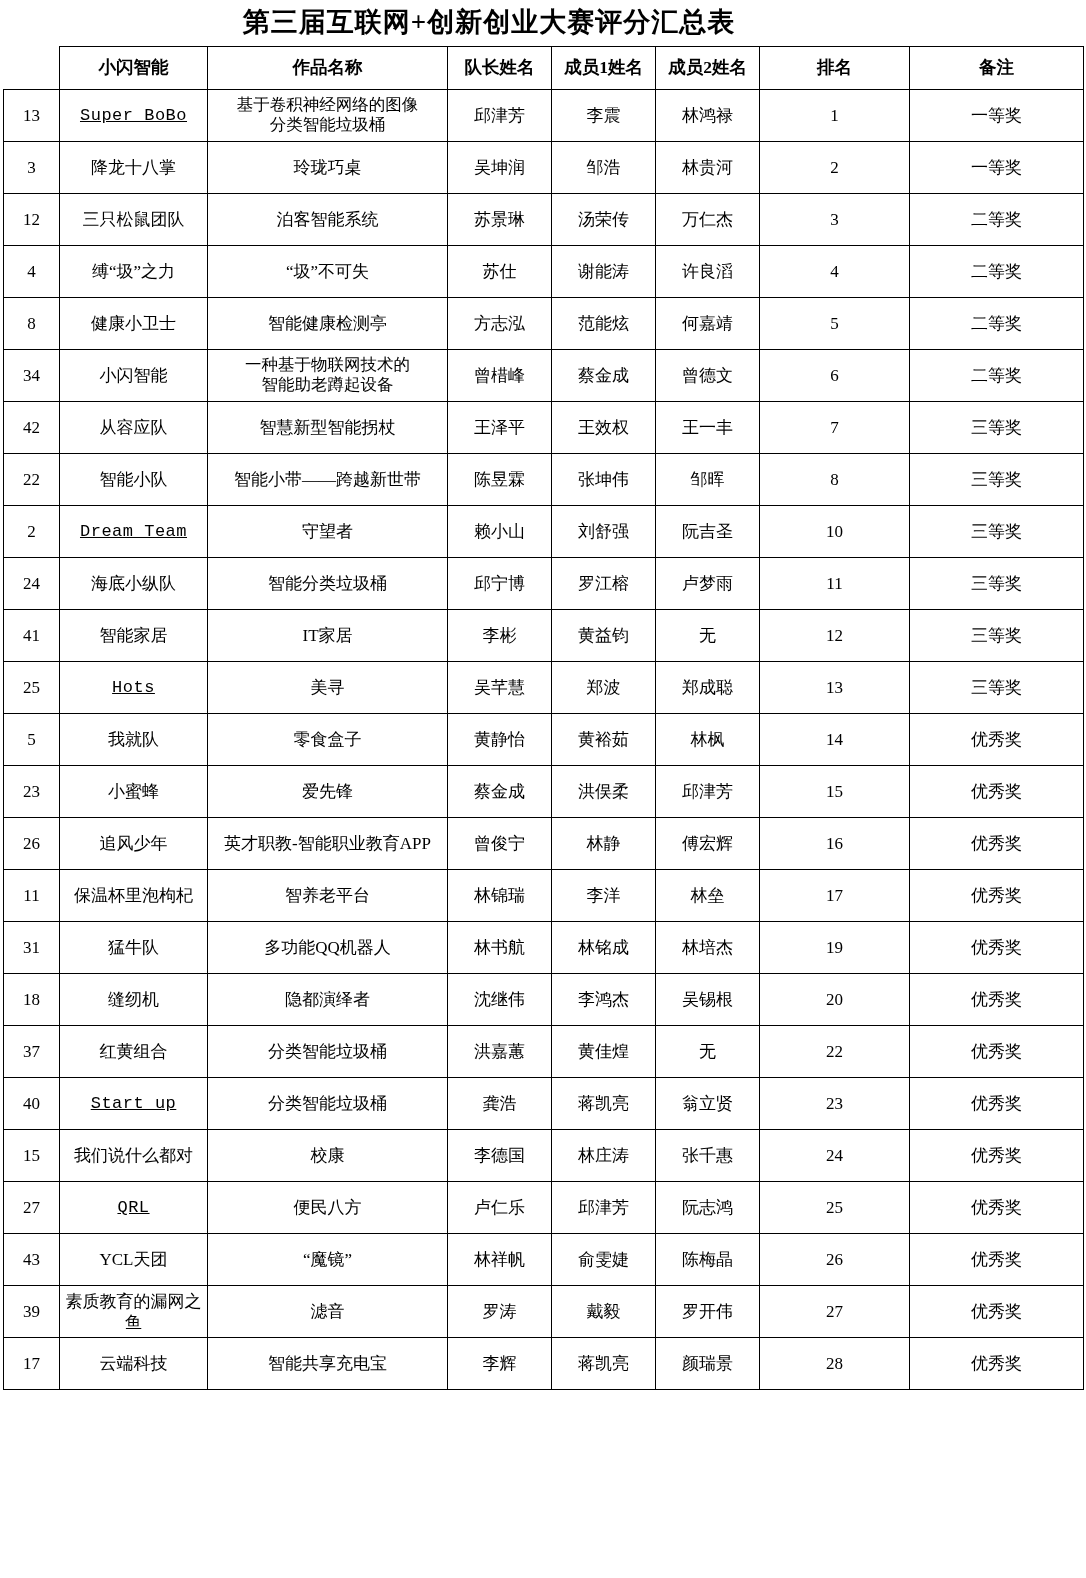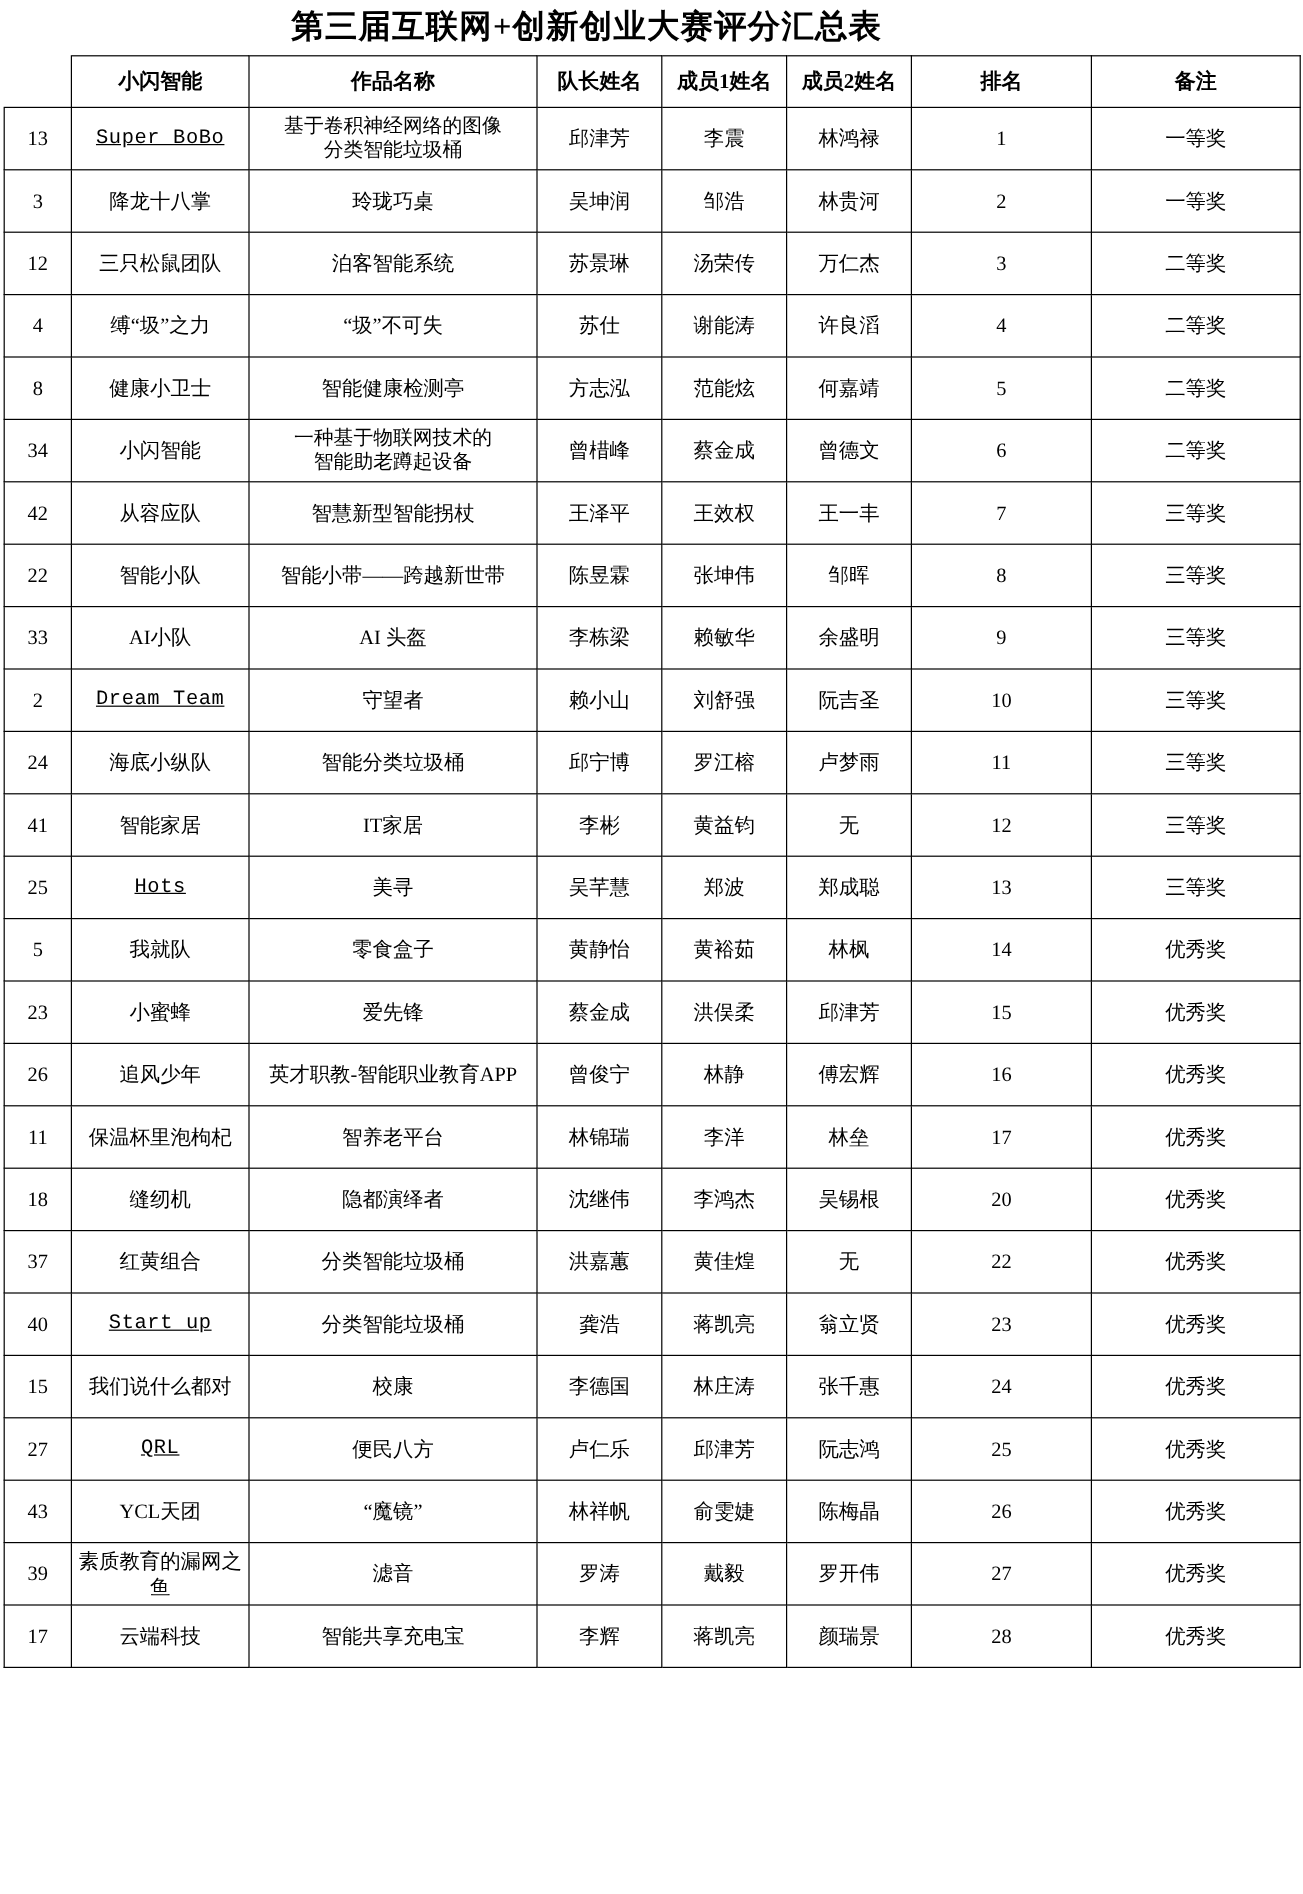--- a/index.html
+++ b/index.html
@@ -197,30 +197,20 @@
           <td class="idx">22</td>
           <td class="team">智能小队</td>
           <td class="work shrink">智能小带——跨越新世带</td>
           <td class="leader">陈昱霖</td>
           <td class="member1">张坤伟</td>
           <td class="member2">邹晖</td>
           <td class="rank">8</td>
           <td class="note">三等奖</td>
         </tr>
         <tr>
-          <td class="idx">33</td>
-          <td class="team">AI小队</td>
-          <td class="work">AI 头盔</td>
-          <td class="leader">李栋梁</td>
-          <td class="member1">赖敏华</td>
-          <td class="member2">余盛明</td>
-          <td class="rank">9</td>
-          <td class="note">三等奖</td>
-        </tr>
-        <tr>
           <td class="idx">2</td>
           <td class="team mono">Dream Team</td>
           <td class="work">守望者</td>
           <td class="leader">赖小山</td>
           <td class="member1">刘舒强</td>
           <td class="member2">阮吉圣</td>
           <td class="rank">10</td>
           <td class="note">三等奖</td>
         </tr>
         <tr>
@@ -287,20 +277,30 @@
           <td class="idx">11</td>
           <td class="team shrink">保温杯里泡枸杞</td>
           <td class="work">智养老平台</td>
           <td class="leader">林锦瑞</td>
           <td class="member1">李洋</td>
           <td class="member2">林垒</td>
           <td class="rank">17</td>
           <td class="note">优秀奖</td>
         </tr>
         <tr>
+          <td class="idx">31</td>
+          <td class="team">猛牛队</td>
+          <td class="work">多功能QQ机器人</td>
+          <td class="leader">林书航</td>
+          <td class="member1">林铭成</td>
+          <td class="member2">林培杰</td>
+          <td class="rank">19</td>
+          <td class="note">优秀奖</td>
+        </tr>
+        <tr>
           <td class="idx">18</td>
           <td class="team">缝纫机</td>
           <td class="work">隐都演绎者</td>
           <td class="leader">沈继伟</td>
           <td class="member1">李鸿杰</td>
           <td class="member2">吴锡根</td>
           <td class="rank">20</td>
           <td class="note">优秀奖</td>
         </tr>
         <tr>

